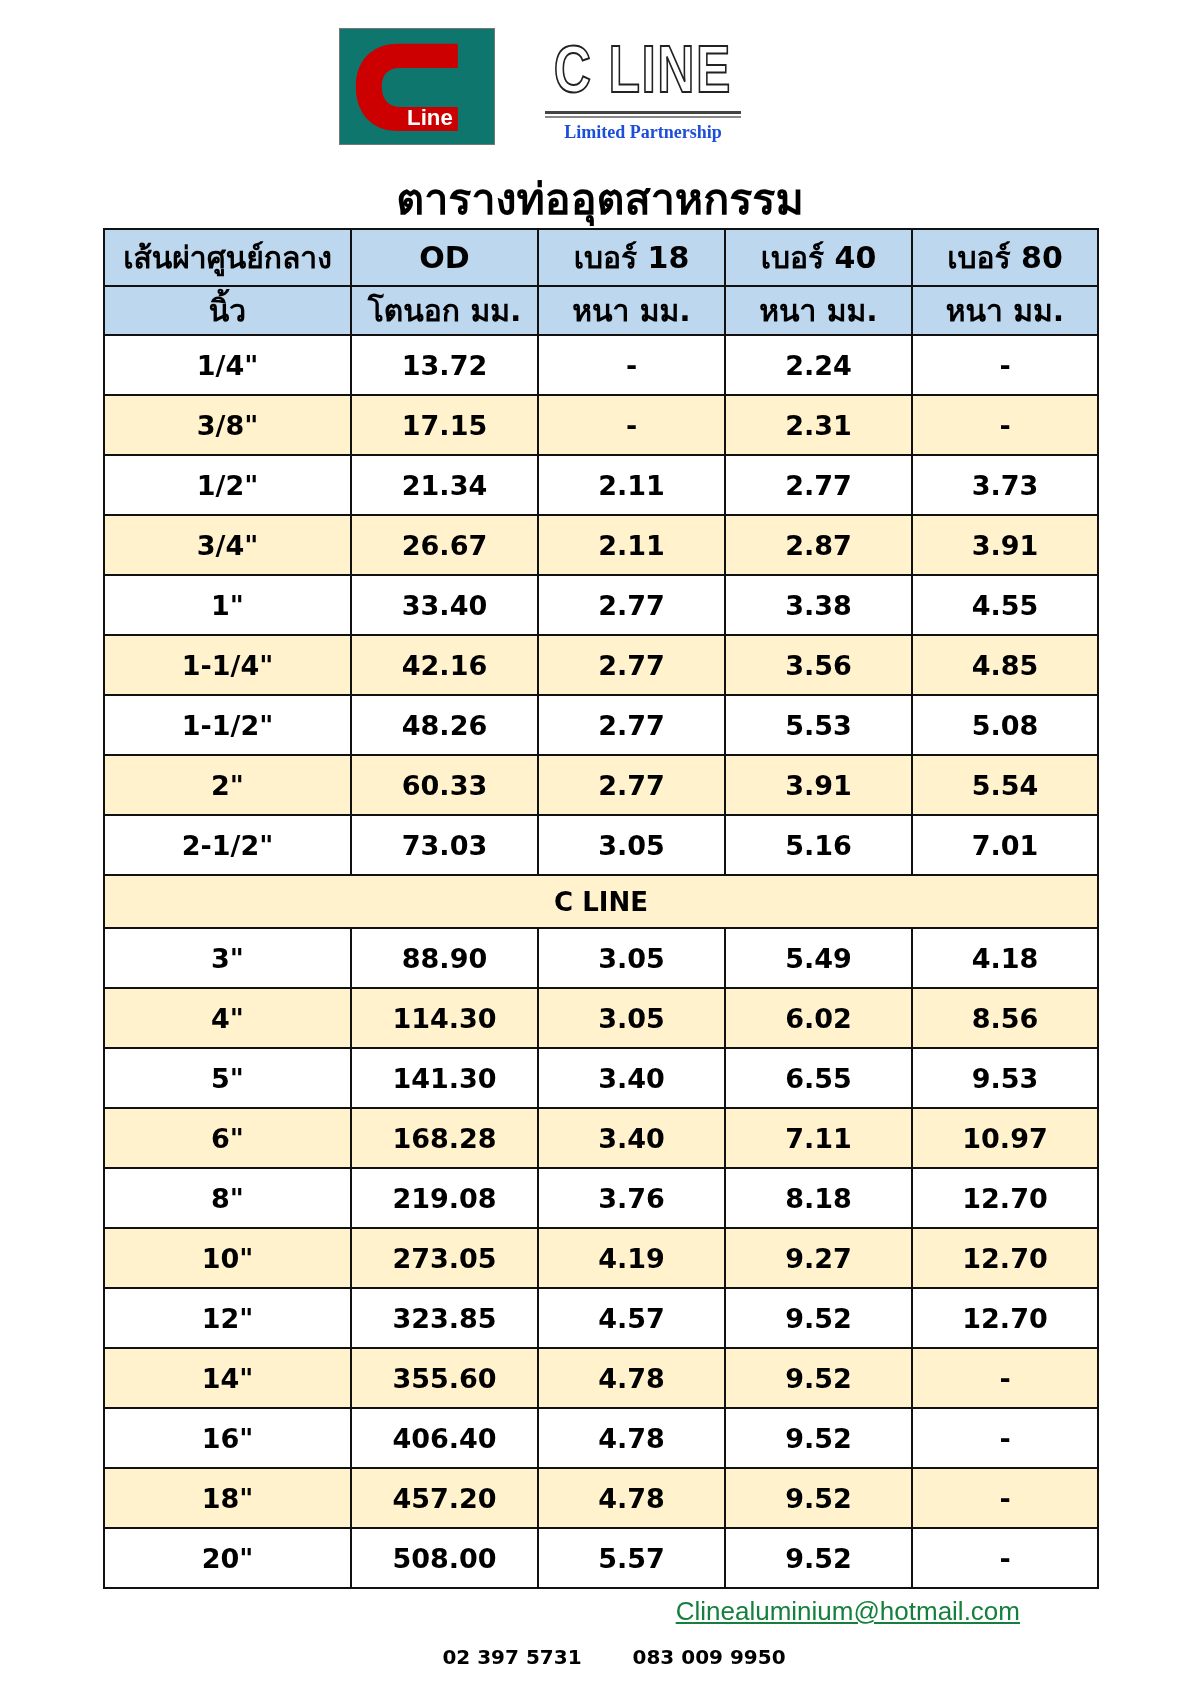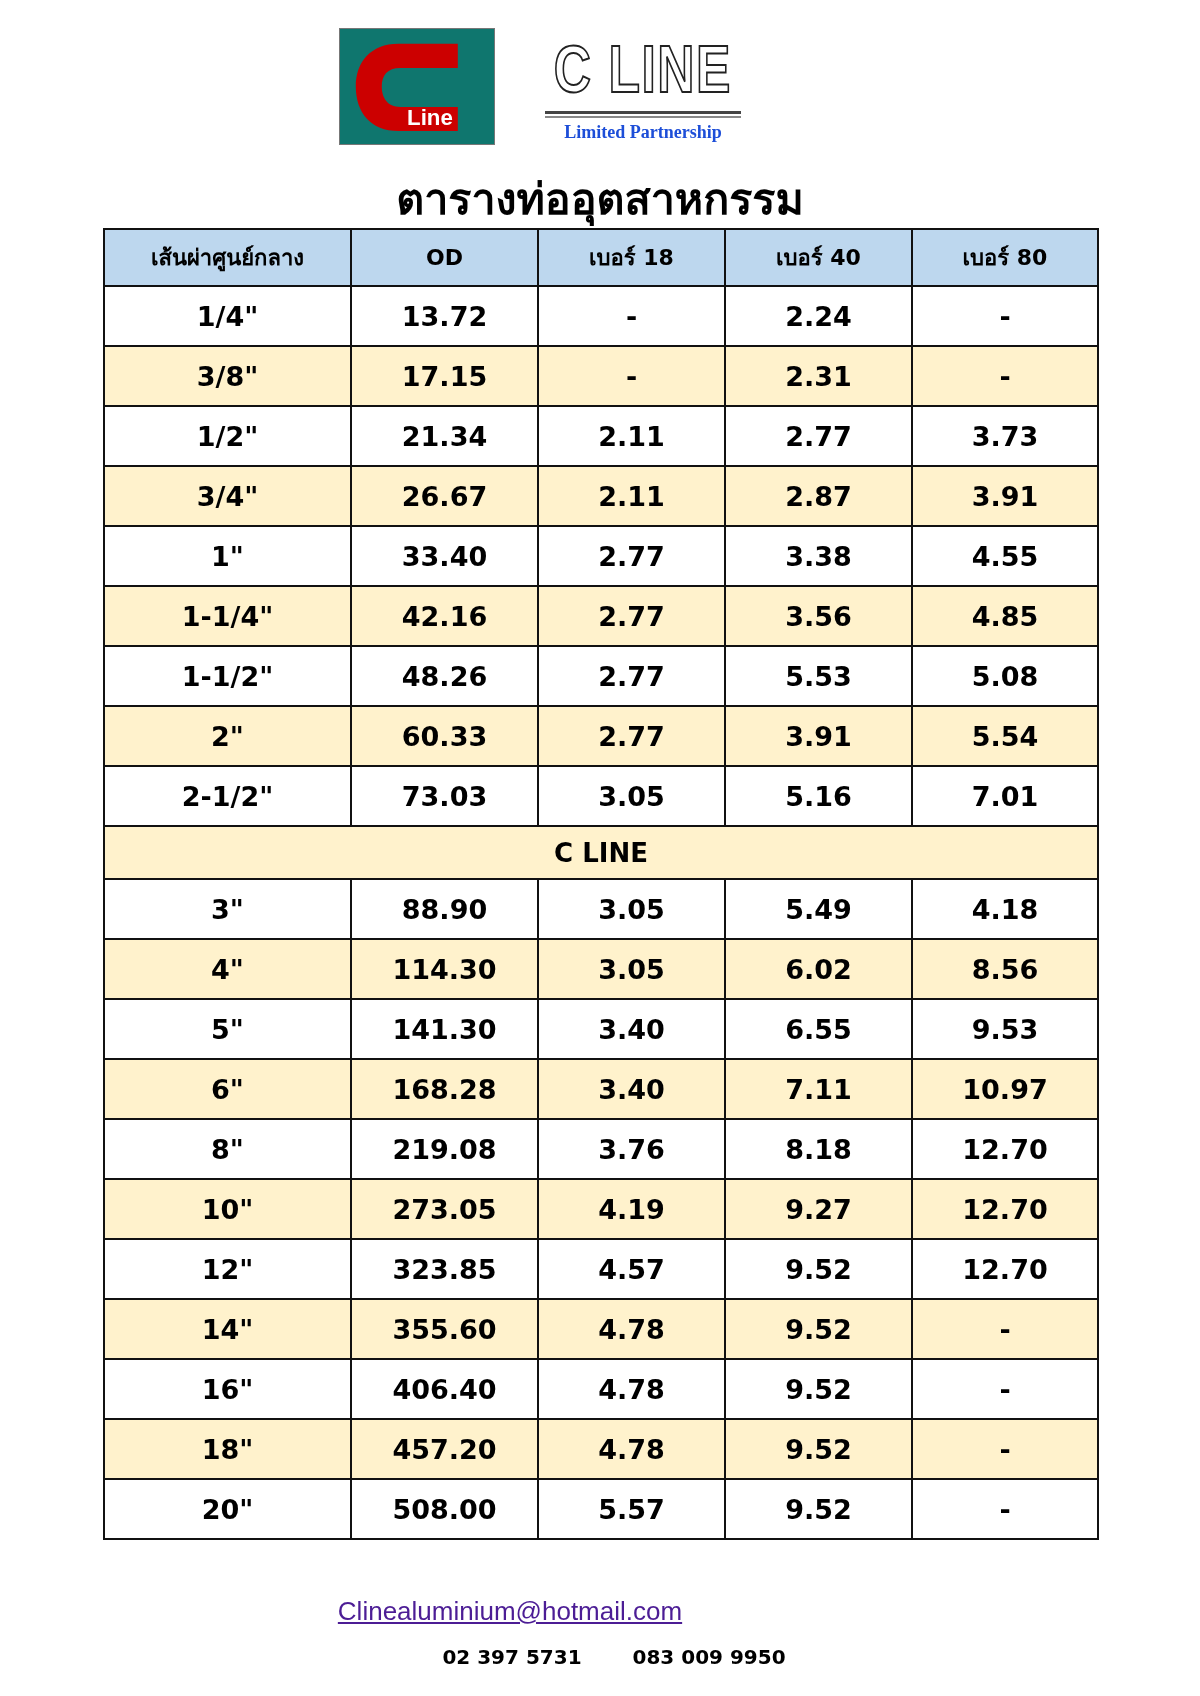--- a/index.html
+++ b/index.html
@@ -41,31 +41,31 @@
     }
     table.pipe col.c0 { width: 247px; }
     table.pipe col.c1 { width: 187px; }
     table.pipe col.c2 { width: 187px; }
     table.pipe col.c3 { width: 187px; }
     table.pipe col.c4 { width: 186px; }
     table.pipe td, table.pipe th {
       border: 2.5px solid #111; text-align: center; vertical-align: middle;
       font-size: 27px; padding: 0;
     }
-    table.pipe thead th { background: #bdd7ee; font-size: 22px; text-align: center; }
+    table.pipe thead th { background: #bdd7ee; font-size: 30px; text-align: center; }
     table.pipe thead tr.h1 th { height: 57px; }
     table.pipe thead tr.h2 th { height: 47px; }
     table.pipe tbody tr td { height: 60px; }
     table.pipe tbody tr.odd td { background: #ffffff; }
     table.pipe tbody tr.even td { background: #fff2cc; }
     table.pipe tbody tr.section td { background: #fff2cc; height: 53px; font-size: 26px; }
 
     .email {
-      position: absolute; left: 0; top: 1596px; width: 1020px; text-align: center;
-      font-family: "Liberation Sans", sans-serif; font-size: 26px; color: #4c1d95;
+      position: absolute; left: 0; top: 1596px; width: 1020px; text-align: right;
+      font-family: "Liberation Sans", sans-serif; font-size: 26px; color: #15803d;
       text-decoration: underline;
     }
     .phones {
       position: absolute; left: 14px; top: 1645px; width: 1200px; text-align: center;
       font-family: "DejaVu Sans", sans-serif; font-weight: bold; font-size: 20px;
     }
     .phones span { display: inline-block; margin: 0 22px; }
   </style>
 </head>
 <body>
@@ -95,20 +95,27 @@
       <col class="c4">
   </colgroup>
   <thead>
     <tr class="h1">
       <th>เส้นผ่าศูนย์กลาง</th>
       <th>OD</th>
       <th>เบอร์ 18</th>
       <th>เบอร์ 40</th>
       <th>เบอร์ 80</th>
     </tr>
+    <tr class="h2">
+      <th>นิ้ว</th>
+      <th>โตนอก มม.</th>
+      <th>หนา มม.</th>
+      <th>หนา มม.</th>
+      <th>หนา มม.</th>
+    </tr>
   </thead>
   <tbody>
     <tr class="odd">
       <td>1/4"</td>
       <td>13.72</td>
       <td>-</td>
       <td>2.24</td>
       <td>-</td>
     </tr>
     <tr class="even">

